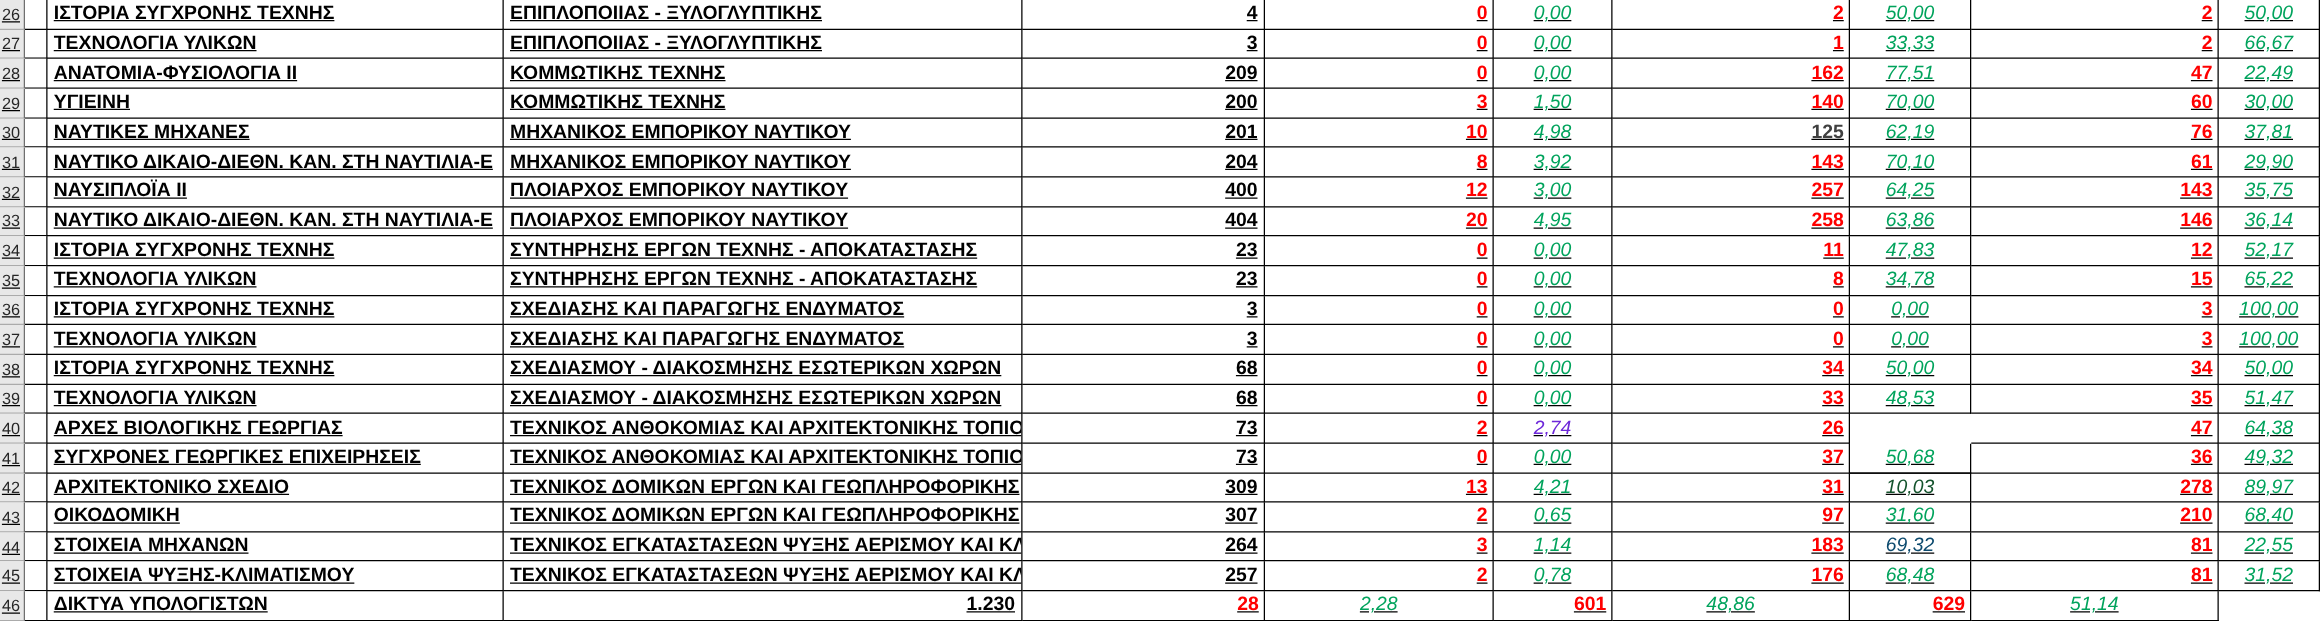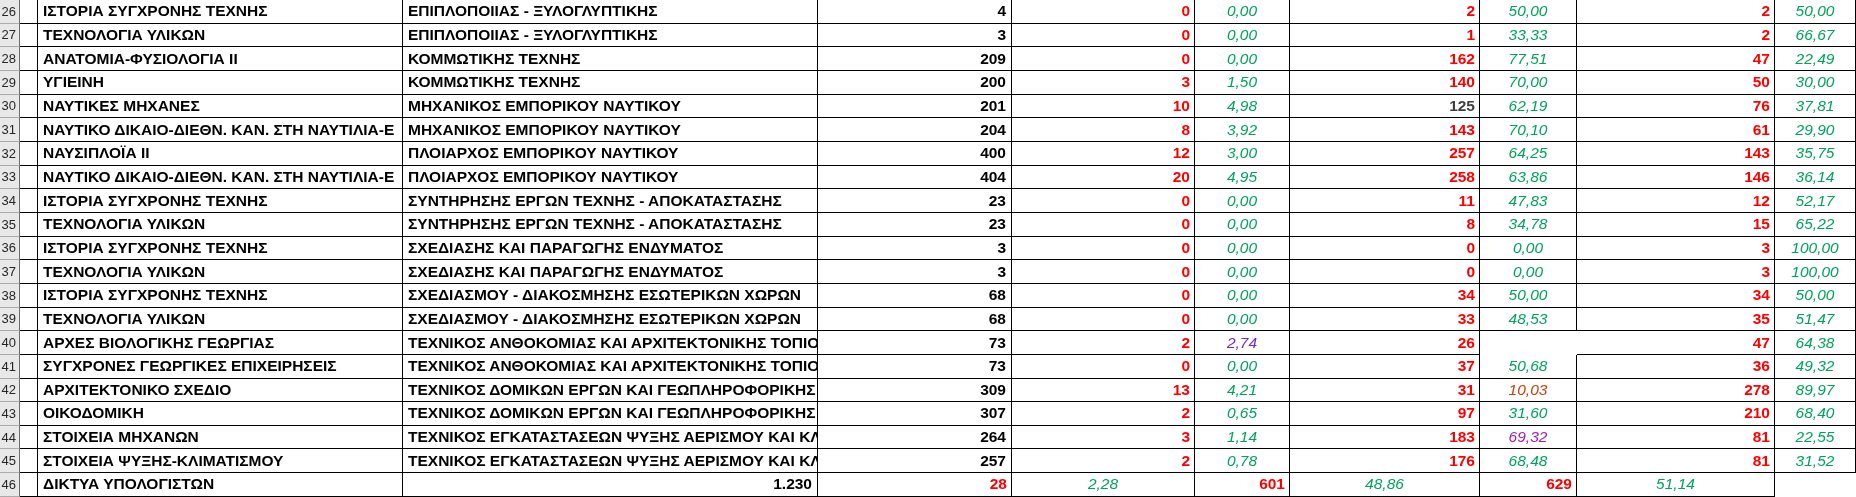--- a/index.html
+++ b/index.html
@@ -5,20 +5,21 @@
   html,body{margin:0;padding:0;background:#fff;}
   #sheet{
     position:relative;
     width:1856px;height:497px;
     overflow:hidden;
     background:#fff;
     font-family:"Liberation Sans",sans-serif;
     display:grid;
     grid-template-columns:20px 17px 366px 415px 194px 183px 95px 190px 97px 198px 81px;
     grid-auto-rows:23.667px;
+    text-decoration:underline;
   }
   .cell{
     display:flex;align-items:center;
     overflow:hidden;white-space:nowrap;
     border-right:1px solid #000;
     border-bottom:1px solid #000;
     box-sizing:border-box;
     font-size:15.5px;
     color:#000;
     padding:0 4px;
@@ -80,21 +81,21 @@
     <div class="cell greenpct" style="color: rgb(0, 163, 92);">22,49</div>
     <div class="cell rowhdr">29</div>
     <div class="cell spacer"></div>
     <div class="cell subject">ΥΓΙΕΙΝΗ</div>
     <div class="cell specialty">ΚΟΜΜΩΤΙΚΗΣ ΤΕΧΝΗΣ</div>
     <div class="cell total">200</div>
     <div class="cell rednum" style="color: rgb(255, 0, 0);">3</div>
     <div class="cell greenpct" style="color: rgb(0, 163, 92);">1,50</div>
     <div class="cell rednum" style="color: rgb(255, 0, 0);">140</div>
     <div class="cell greenpct" style="color: rgb(0, 163, 92);">70,00</div>
-    <div class="cell rednum" style="color: rgb(255, 0, 0);">50</div>
+    <div class="cell rednum" style="color: rgb(255, 0, 0);">60</div>
     <div class="cell greenpct" style="color: rgb(0, 163, 92);">30,00</div>
     <div class="cell rowhdr">30</div>
     <div class="cell spacer"></div>
     <div class="cell subject">ΝΑΥΤΙΚΕΣ ΜΗΧΑΝΕΣ</div>
     <div class="cell specialty">ΜΗΧΑΝΙΚΟΣ ΕΜΠΟΡΙΚΟΥ ΝΑΥΤΙΚΟΥ</div>
     <div class="cell total">201</div>
     <div class="cell rednum" style="color: rgb(255, 0, 0);">10</div>
     <div class="cell greenpct" style="color: rgb(0, 163, 92);">4,98</div>
     <div class="cell rednum" style="color: #404040;">125</div>
     <div class="cell greenpct" style="color: rgb(0, 163, 92);">62,19</div>
@@ -222,21 +223,21 @@
     <div class="cell rednum" style="color: rgb(255, 0, 0);">36</div>
     <div class="cell greenpct" style="color: rgb(0, 163, 92);">49,32</div>
     <div class="cell rowhdr">42</div>
     <div class="cell spacer"></div>
     <div class="cell subject">ΑΡΧΙΤΕΚΤΟΝΙΚΟ ΣΧΕΔΙΟ</div>
     <div class="cell specialty">ΤΕΧΝΙΚΟΣ ΔΟΜΙΚΩΝ ΕΡΓΩΝ ΚΑΙ ΓΕΩΠΛΗΡΟΦΟΡΙΚΗΣ</div>
     <div class="cell total">309</div>
     <div class="cell rednum" style="color: rgb(255, 0, 0);">13</div>
     <div class="cell greenpct" style="color: rgb(0, 163, 92);">4,21</div>
     <div class="cell rednum" style="color: rgb(255, 0, 0);">31</div>
-    <div class="cell greenpct" style="color: #c2410c; text-align: right;">10,03</div>
+    <div class="cell greenpct" style="color: #14532d; text-align: right;">10,03</div>
     <div class="cell rednum" style="color: rgb(255, 0, 0);">278</div>
     <div class="cell greenpct" style="color: rgb(0, 163, 92);">89,97</div>
     <div class="cell rowhdr">43</div>
     <div class="cell spacer"></div>
     <div class="cell subject">ΟΙΚΟΔΟΜΙΚΗ</div>
     <div class="cell specialty">ΤΕΧΝΙΚΟΣ ΔΟΜΙΚΩΝ ΕΡΓΩΝ ΚΑΙ ΓΕΩΠΛΗΡΟΦΟΡΙΚΗΣ</div>
     <div class="cell total">307</div>
     <div class="cell rednum" style="color: rgb(255, 0, 0);">2</div>
     <div class="cell greenpct" style="color: rgb(0, 163, 92);">0,65</div>
     <div class="cell rednum" style="color: rgb(255, 0, 0);">97</div>
@@ -244,21 +245,21 @@
     <div class="cell rednum" style="color: rgb(255, 0, 0);">210</div>
     <div class="cell greenpct" style="color: rgb(0, 163, 92);">68,40</div>
     <div class="cell rowhdr">44</div>
     <div class="cell spacer"></div>
     <div class="cell subject">ΣΤΟΙΧΕΙΑ ΜΗΧΑΝΩΝ</div>
     <div class="cell specialty">ΤΕΧΝΙΚΟΣ ΕΓΚΑΤΑΣΤΑΣΕΩΝ ΨΥΞΗΣ ΑΕΡΙΣΜΟΥ ΚΑΙ ΚΛΙΜΑΤ</div>
     <div class="cell total">264</div>
     <div class="cell rednum" style="color: rgb(255, 0, 0);">3</div>
     <div class="cell greenpct" style="color: rgb(0, 163, 92);">1,14</div>
     <div class="cell rednum" style="color: rgb(255, 0, 0);">183</div>
-    <div class="cell greenpct" style="color: #a21caf;">69,32</div>
+    <div class="cell greenpct" style="color: #0c4a6e;">69,32</div>
     <div class="cell rednum" style="color: rgb(255, 0, 0);">81</div>
     <div class="cell greenpct" style="color: rgb(0, 163, 92);">22,55</div>
     <div class="cell rowhdr">45</div>
     <div class="cell spacer"></div>
     <div class="cell subject">ΣΤΟΙΧΕΙΑ ΨΥΞΗΣ-ΚΛΙΜΑΤΙΣΜΟΥ</div>
     <div class="cell specialty">ΤΕΧΝΙΚΟΣ ΕΓΚΑΤΑΣΤΑΣΕΩΝ ΨΥΞΗΣ ΑΕΡΙΣΜΟΥ ΚΑΙ ΚΛΙΜΑΤ</div>
     <div class="cell total">257</div>
     <div class="cell rednum" style="color: rgb(255, 0, 0);">2</div>
     <div class="cell greenpct" style="color: rgb(0, 163, 92);">0,78</div>
     <div class="cell rednum" style="color: rgb(255, 0, 0);">176</div>

